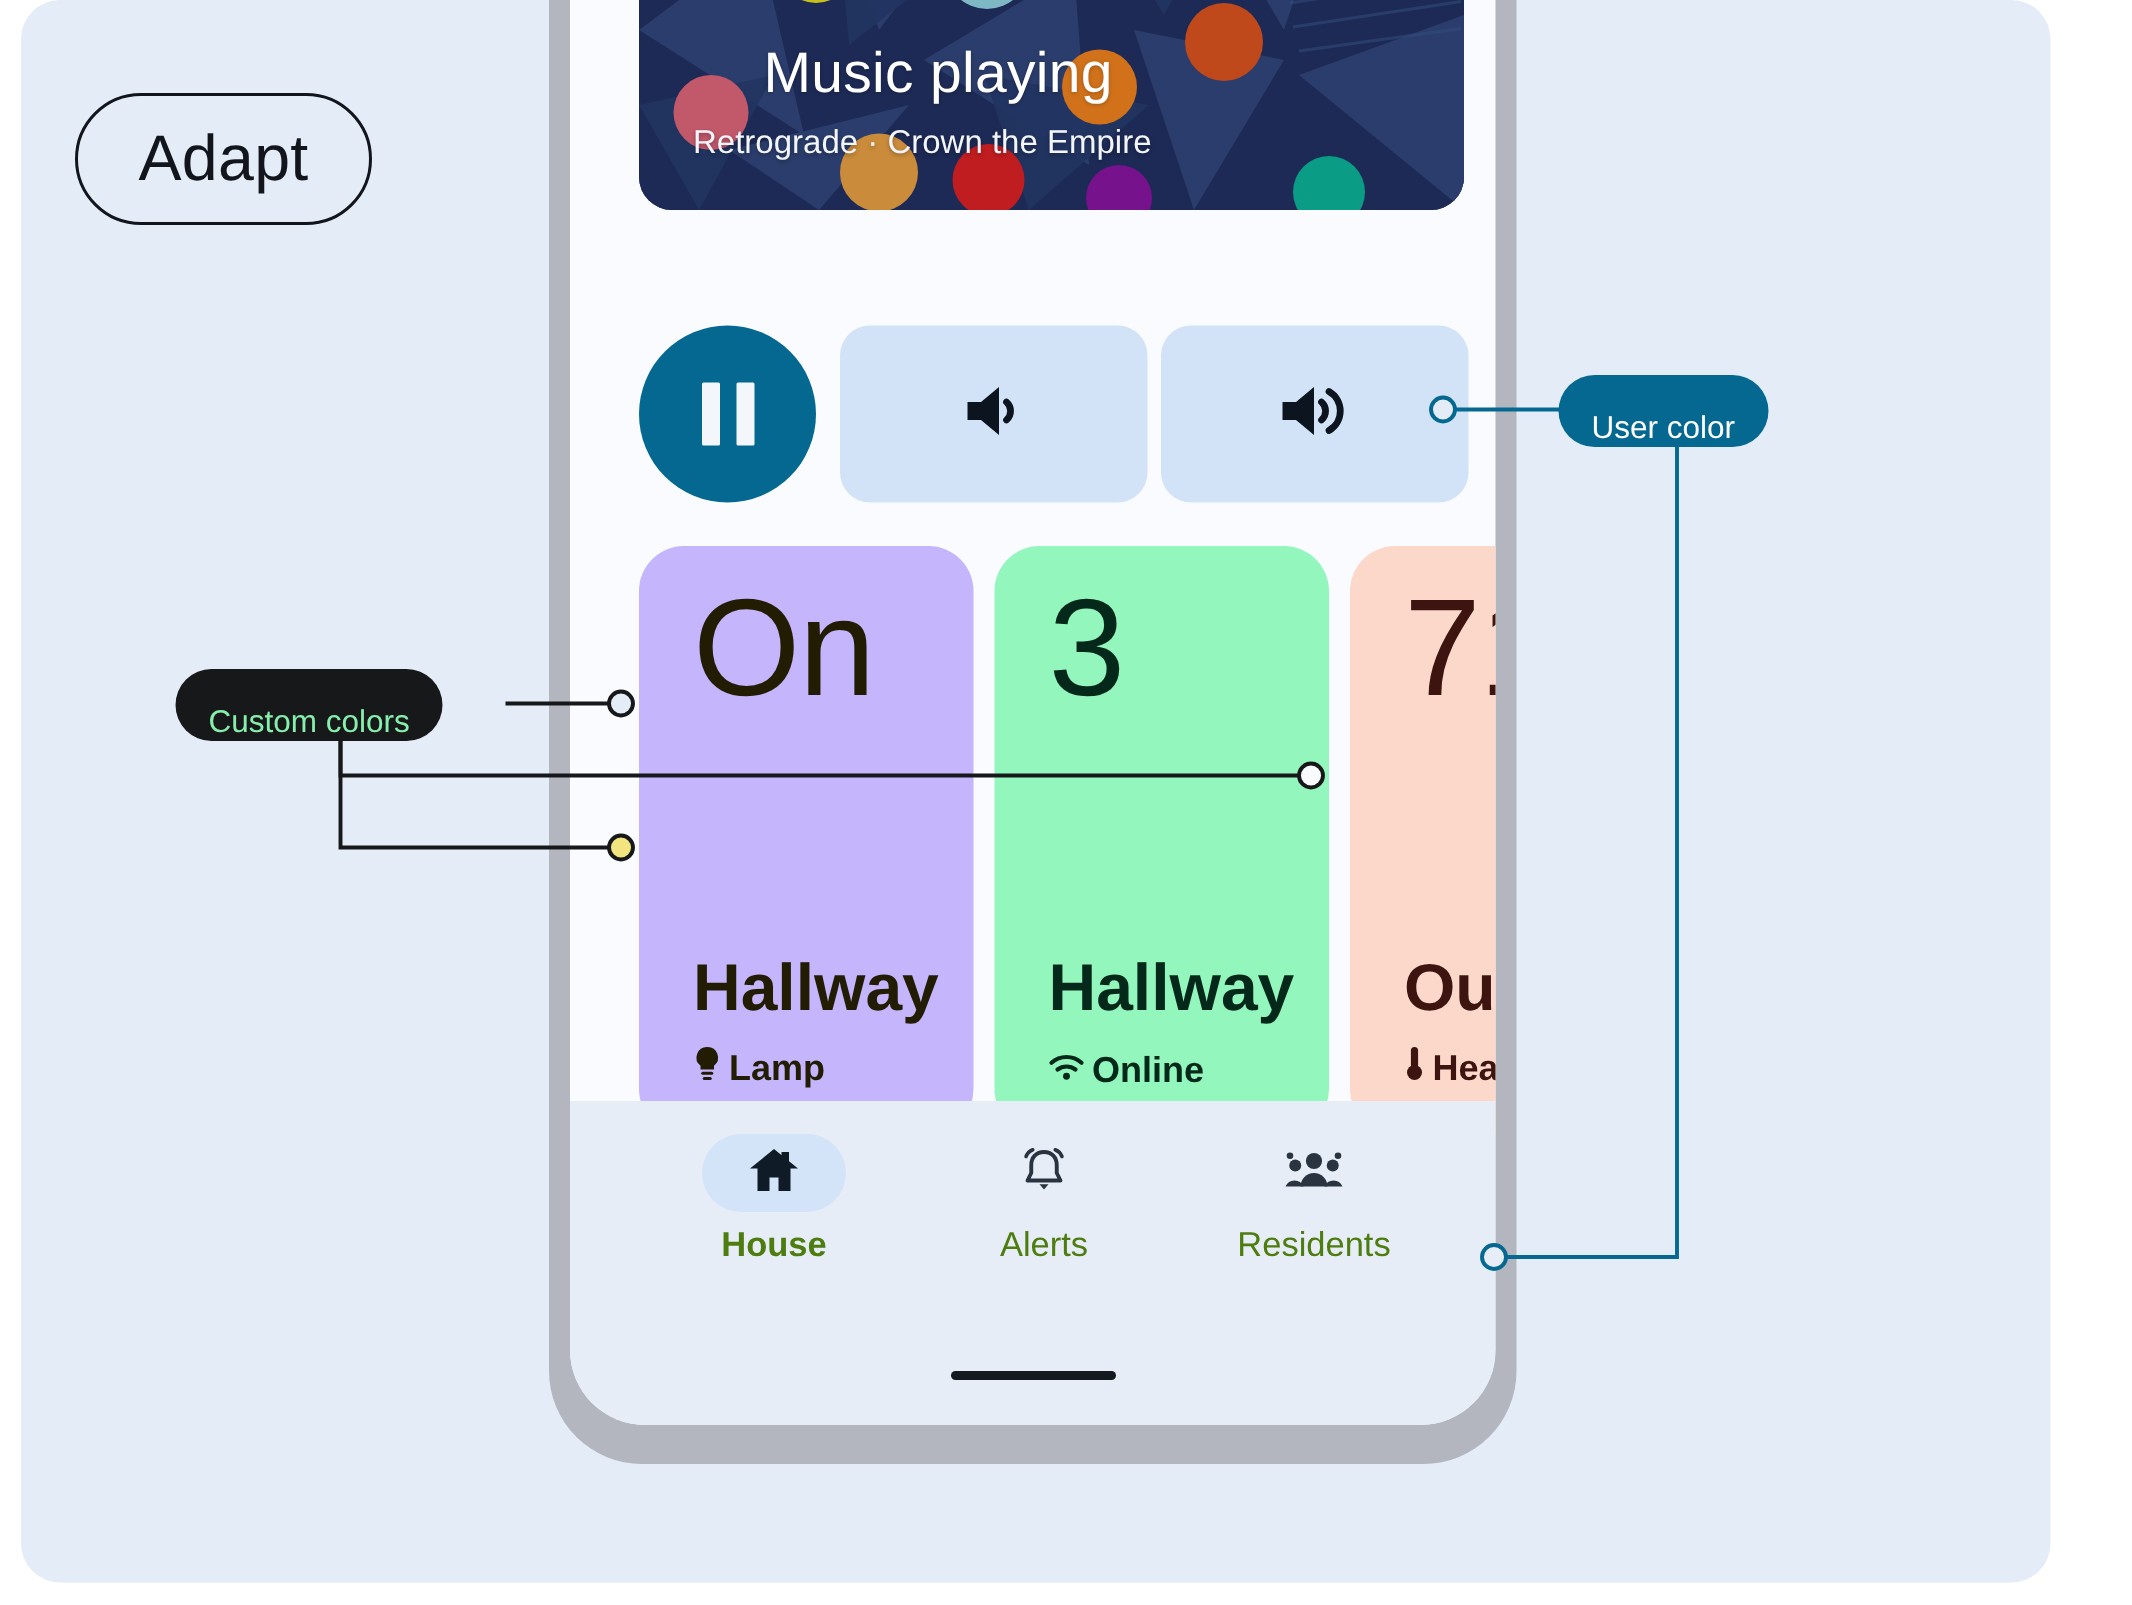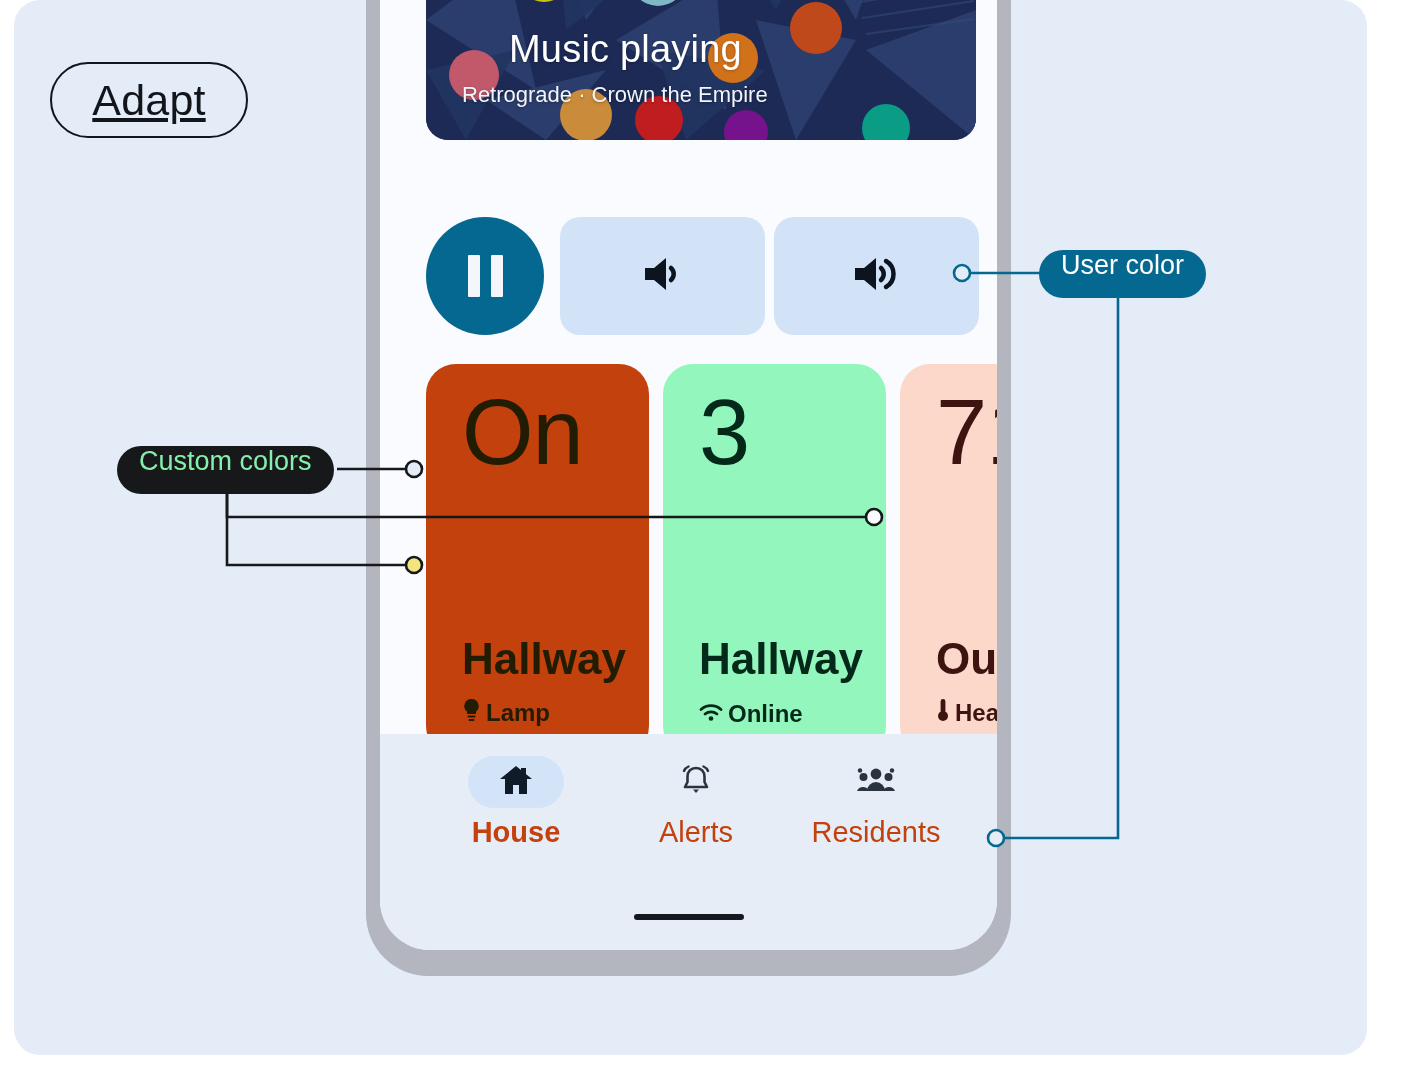--- a/index.html
+++ b/index.html
@@ -19,28 +19,27 @@
     position: absolute;
     left: 14px; top: 0px;
     width: 1353px; height: 1055px;
     background: #e4ecf8;
     border-radius: 26px;
   }
   
   .adapt-badge {
     position: absolute;
     left: 50px; top: 62px;
-    width: 198px; height: 76px;
+    width: 198px; height: 88px;
     border: 2.5px solid #12161c;
     border-radius: 44px;
     display: flex; align-items: center; justify-content: center;
     color: #12161c;
     font-size: 43px;
     letter-spacing: .2px;
-    text-decoration: underline;
   }
 
   
   .phone {
     position: absolute;
     left: 366px; top: -60px;
     width: 645px; height: 1036px;
     background: #b3b5bf;
     border-radius: 62px;
     box-shadow: 0 0 0 0 transparent;
@@ -138,34 +137,34 @@
   }
   .nav-item {
     width: 180px;
     display: flex; flex-direction: column; align-items: center; gap: 8px;
   }
   .nav-pill {
     width: 96px; height: 52px; border-radius: 26px;
     display: flex; align-items: center; justify-content: center;
   }
   .nav-item.active .nav-pill { background: #d3e3f8; }
-  .nav-label { font-size: 29px; color: #c2410c; }
+  .nav-label { font-size: 23px; color: #4d7c0f; }
   .nav-item.active .nav-label { font-weight: bold; }
   .home-indicator {
     position: absolute; left: 50%; transform: translateX(-50%);
     bottom: 30px; width: 110px; height: 6px;
     background: #14181f; border-radius: 4px;
   }
 
   
   .callout-pill {
     position: absolute;
-    display: flex; align-items: flex-start; justify-content: center;
+    display: flex; align-items: flex-end; justify-content: center;
     border-radius: 26px;
-    font-size: 27px;
+    font-size: 21px;
     white-space: nowrap;
     padding: 0 22px;
     height: 48px;
   }
   .callout-pill.dark  { background: #16181a; color: #86efac; }
   .callout-pill.teal  { background: #056890; color: #ffffff; }
 
   .conn-svg { position: absolute; left: 0; top: 0; width: 1421px; height: 1070px; pointer-events: none; }
 </style>
 </head>
@@ -248,21 +247,21 @@
               <path d="M3 14 H12 L24 4 V36 L12 26 H3 Z" fill="#0c1420"></path>
               <path d="M29 14 A8 8 0 0 1 29 26" stroke="#0c1420" stroke-width="4.5" fill="none" stroke-linecap="round"></path>
               <path d="M34 7 A15 15 0 0 1 34 33" stroke="#0c1420" stroke-width="4.5" fill="none" stroke-linecap="round"></path>
             </svg>
           </span>
         </div>
       </div>
 
       <div class="tiles">
 
-        <div class="tile" style="background:#c2410c">
+        <div class="tile" style="background:#c4b5fd">
           <div class="value" style="color:#221c03">On</div>
           <div class="name" style="color:#221c03">Hallway</div>
           <div class="status" style="color:#221c03">
             <span>
               <svg width="19" height="24" viewBox="0 0 19 24" aria-hidden="true">
                 <path d="M9.5 1 A7 7 0 0 1 14 13.5 V16 H5 V13.5 A7 7 0 0 1 9.5 1 Z" fill="#221c03"></path>
                 <rect x="5.5" y="17.5" width="8" height="2" rx="1" fill="#221c03"></rect>
                 <rect x="6.5" y="21" width="6" height="2" rx="1" fill="#221c03"></rect>
               </svg>
             </span>

